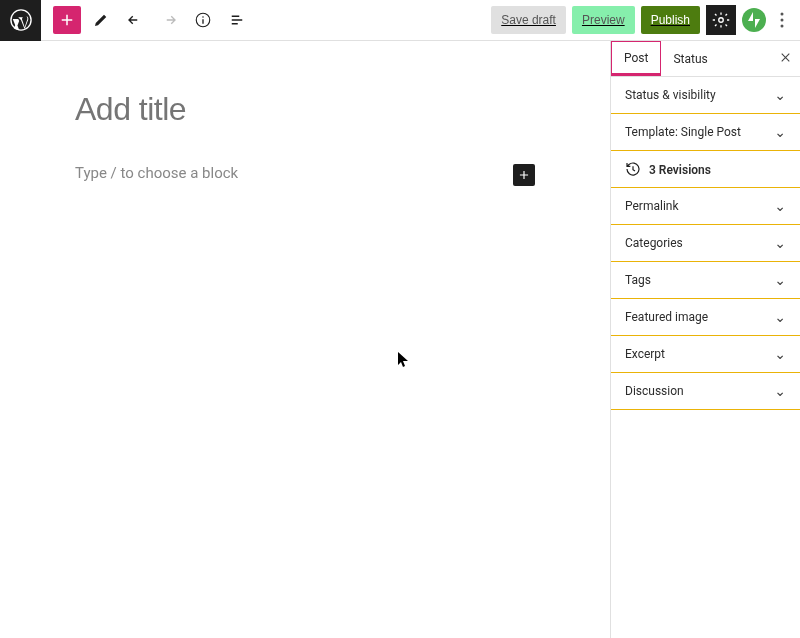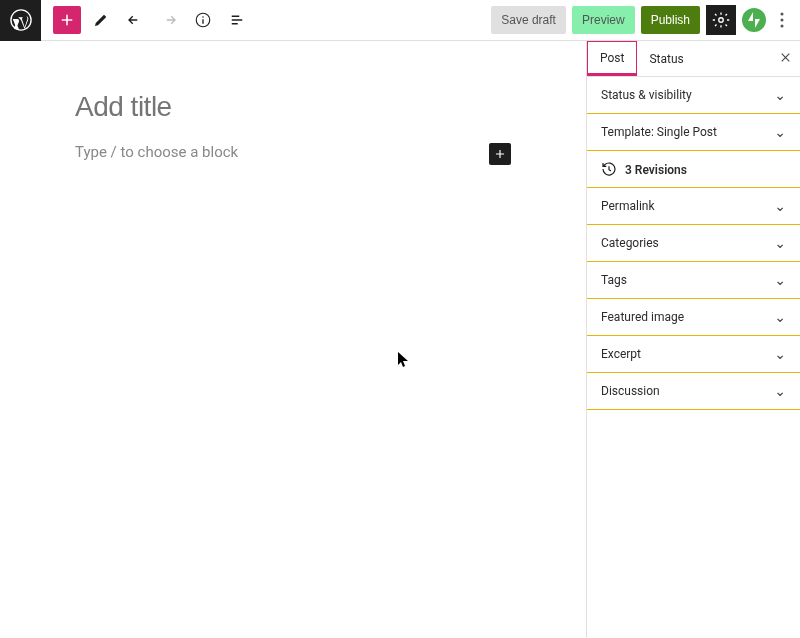--- a/index.html
+++ b/index.html
@@ -11,20 +11,21 @@
       overflow: hidden;
       position: relative;
     }
     .topbar {
       height: 41px;
       border-bottom: 1px solid #e0e0e0;
       display: flex;
       align-items: center;
       justify-content: space-between;
       padding-right: 8px;
+      text-decoration: underline;
     }
     .topbar-left {
       display: flex;
       align-items: center;
       height: 100%;
     }
     .wp-logo {
       width: 41px;
       height: 41px;
       background: #1e1e1e;
@@ -91,27 +92,27 @@
     .main {
       display: flex;
       height: calc(100% - 41px);
     }
     .editor {
       flex: 1;
       padding: 50px 75px;
       position: relative;
     }
     .title-input {
-      font-size: 28px;
+      font-size: 32px;
       color: #888;
       font-weight: 400;
       border: none;
       outline: none;
       width: 100%;
-      margin-bottom: 20px;
+      margin-bottom: 36px;
       letter-spacing: -0.5px;
     }
     .block-row {
       display: flex;
       justify-content: space-between;
       width: 100%;
     }
     .block-placeholder {
       font-size: 15px;
       color: #888;
@@ -119,21 +120,21 @@
     .inline-add {
       width: 22px;
       height: 22px;
       background: #1e1e1e;
       display: flex;
       align-items: center;
       justify-content: center;
       border-radius: 2px;
     }
     .sidebar {
-      width: 214px;
+      width: 190px;
       border-left: 1px solid #e0e0e0;
       display: flex;
       flex-direction: column;
     }
     .sidebar-tabs {
       height: 36px;
       display: flex;
       align-items: stretch;
       border-bottom: 1px solid #e0e0e0;
       position: relative;

